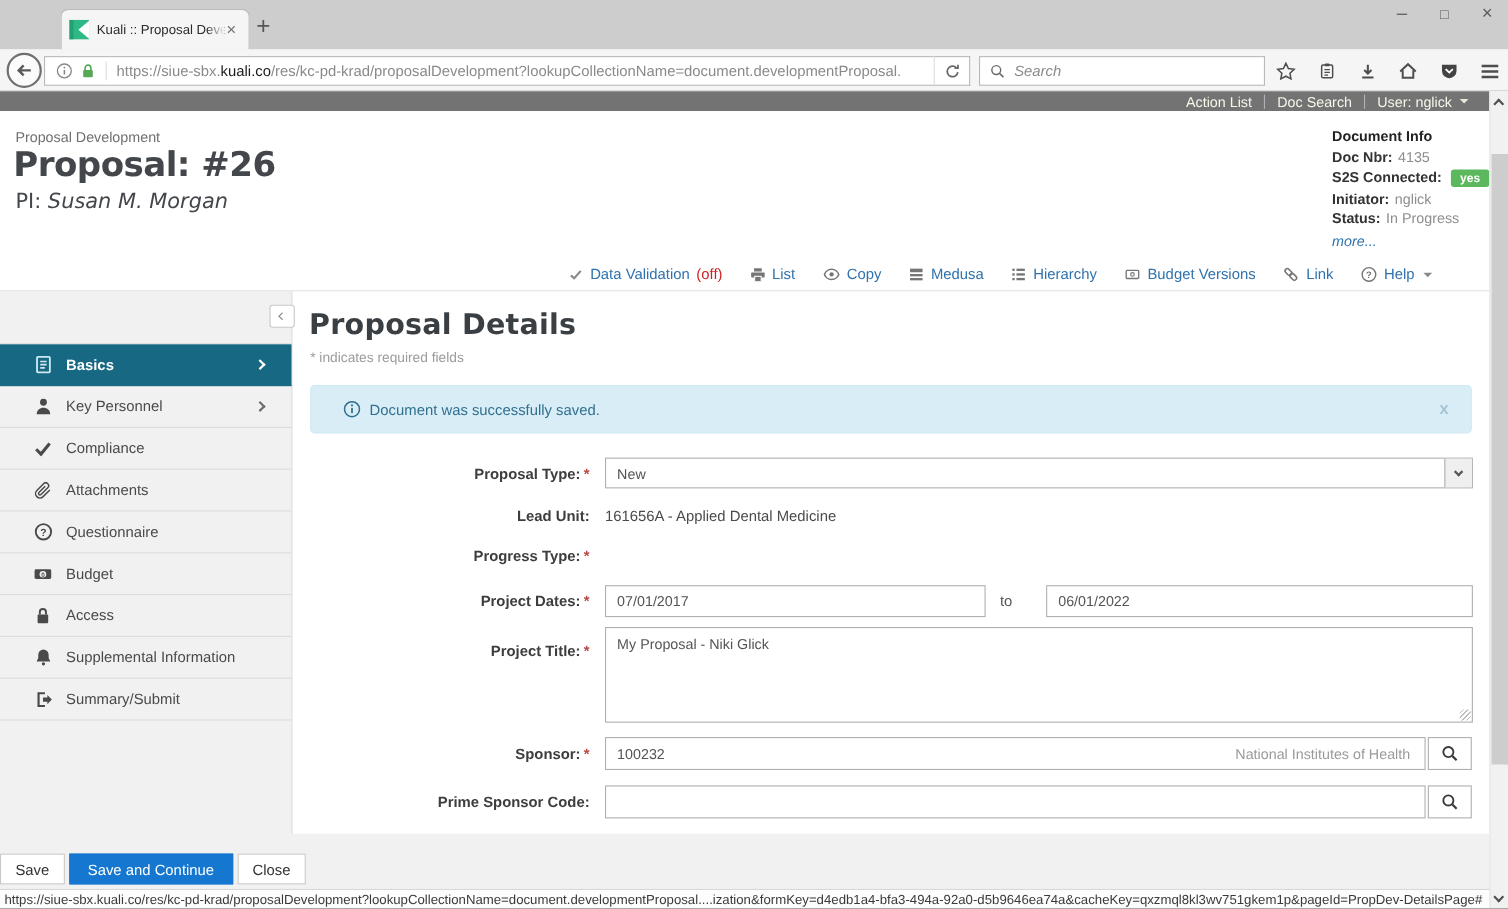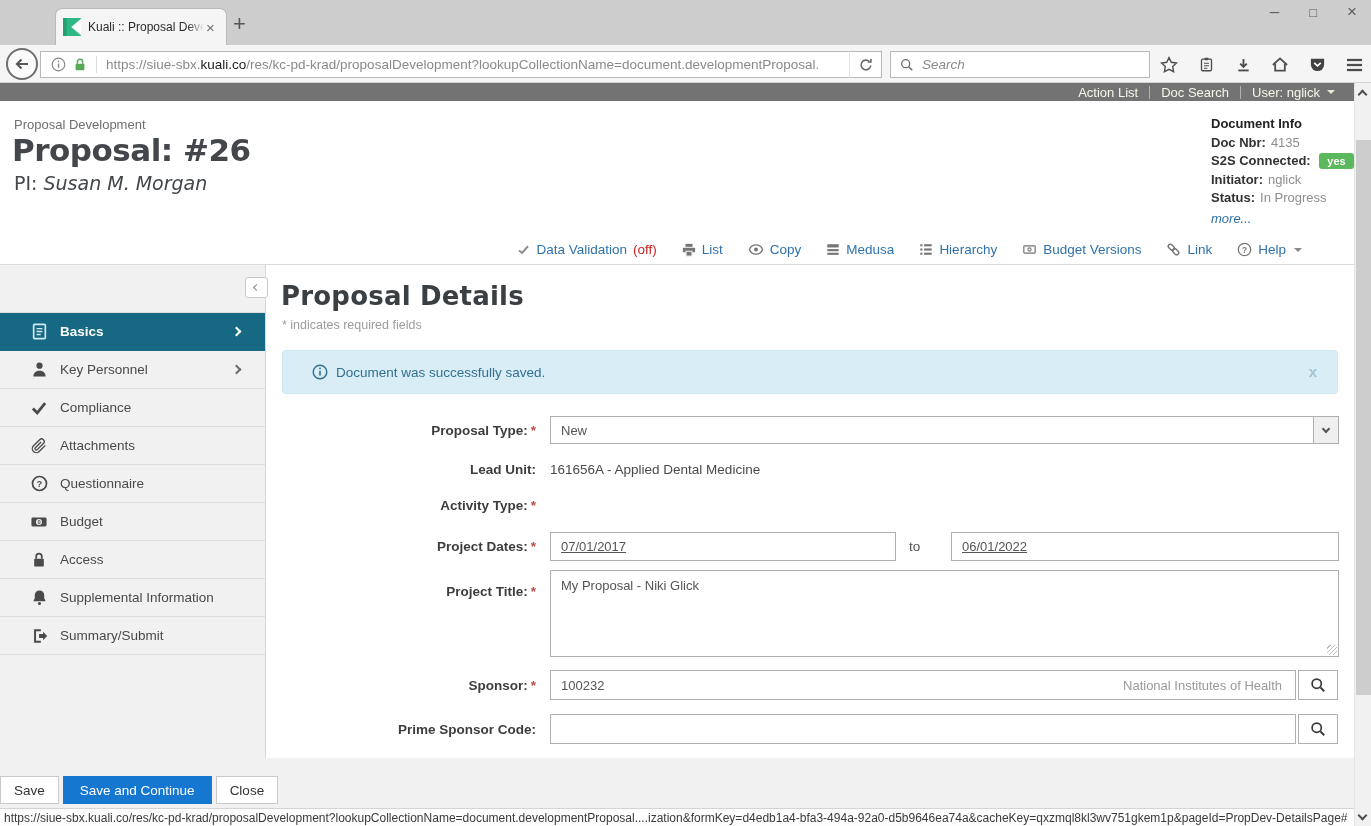--- a/index.html
+++ b/index.html
@@ -102,21 +102,21 @@
 
   .flabel { position:absolute; left:0; width:270px; text-align:right; font-weight:bold; font-size:13.5px; color:#3d3d3d; }
   .fstar { color:#b94a48; margin-left:3px; }
   .sel { position:absolute; background:#fff; border:1px solid #b0b0b0; font-size:13px; color:#555;
          display:flex; align-items:center; padding-left:10px; cursor:pointer; }
   .sel-btn { position:absolute; right:0; top:0; bottom:0; width:25px; background:#efefef;
              border-left:1px solid #b0b0b0; display:flex; align-items:center; justify-content:center; }
   .chev-down { width:6px; height:6px; border-style:solid; border-width:0 2px 2px 0; border-color:#555;
                transform:rotate(45deg); margin-top:-3px; }
   .inp { position:absolute; background:#fff; border:1px solid #b0b0b0; font-size:13px; color:#555;
-         padding:0 10px; font-family:inherit;text-decoration:underline; }
+         padding:0 10px; font-family:inherit; }
   .inp-wrap { position:absolute; }
   .inp-wrap input { width:100%; height:100%; border:1px solid #b0b0b0; font-size:13px; color:#555;
                     padding:0 10px; font-family:inherit; }
   .hint { position:absolute; right:14px; top:8px; color:#9a9a9a; font-size:13px; pointer-events:none; }
   .ta-wrap { position:absolute; left:284px; top:305px; width:789px; height:87px; }
   .ta-wrap textarea { width:100%; height:100%; border:1px solid #b0b0b0; font-size:13px; color:#555;
                       padding:7px 10px; resize:none; font-family:inherit; }
   .grip { position:absolute; right:2px; bottom:2px; width:10px; height:10px;
           background:repeating-linear-gradient(135deg, transparent 0 2px, #bdbdbd 2px 3px); }
   .to-label { position:absolute; left:643px; top:274px; font-size:13.5px; color:#555; }
@@ -450,21 +450,21 @@
     <div class="sel" style="left:284px; top:151px; width:789px; height:28px;">
       <span>New</span>
       <span class="sel-btn">
           <span class="chev-down"></span>
         </span>
     </div>
 
     <div class="flabel" style="top:197px"><span>Lead Unit:</span></div>
     <div class="lu-value">161656A - Applied Dental Medicine</div>
 
-    <div class="flabel" style="top:233px"><span>Activity Type:</span><span class="fstar">*</span></div>
+    <div class="flabel" style="top:233px"><span>Progress Type:</span><span class="fstar">*</span></div>
 
     <div class="flabel" style="top:274px"><span>Project Dates:</span><span class="fstar">*</span></div>
     <input class="inp" style="left: 284px; top: 267px; width: 346px; height: 29px;" value="07/01/2017">
     <span class="to-label">to</span>
     <input class="inp" style="left: 685px; top: 267px; width: 388px; height: 29px;" value="06/01/2022">
 
     <div class="flabel" style="top:319px"><span>Project Title:</span><span class="fstar">*</span></div>
     <div class="ta-wrap">
       <textarea style="">My Proposal - Niki Glick</textarea>
       <span class="grip"></span>

